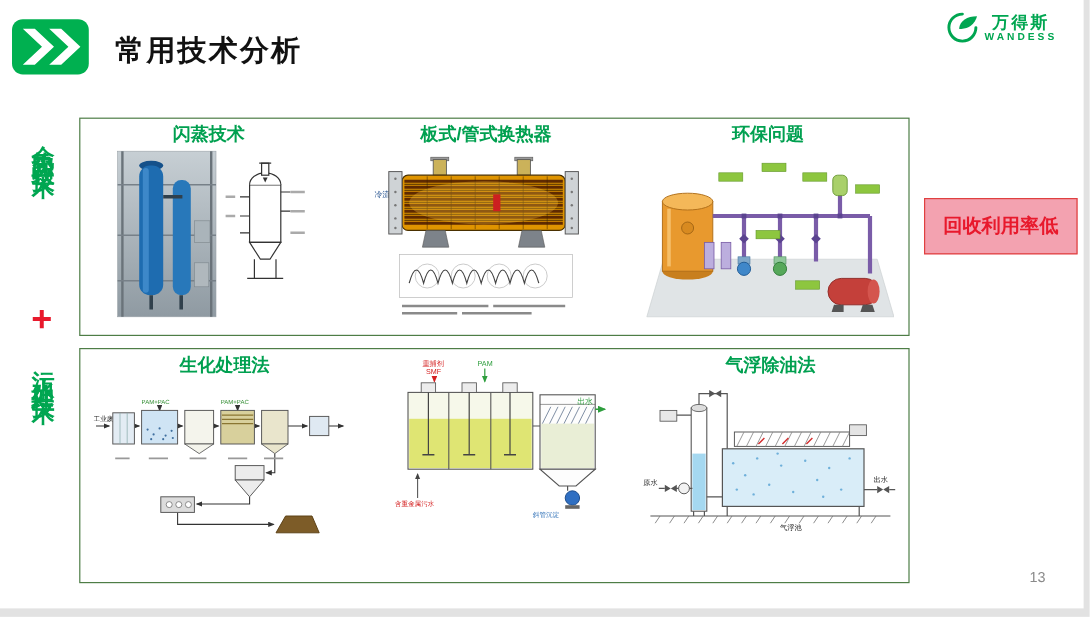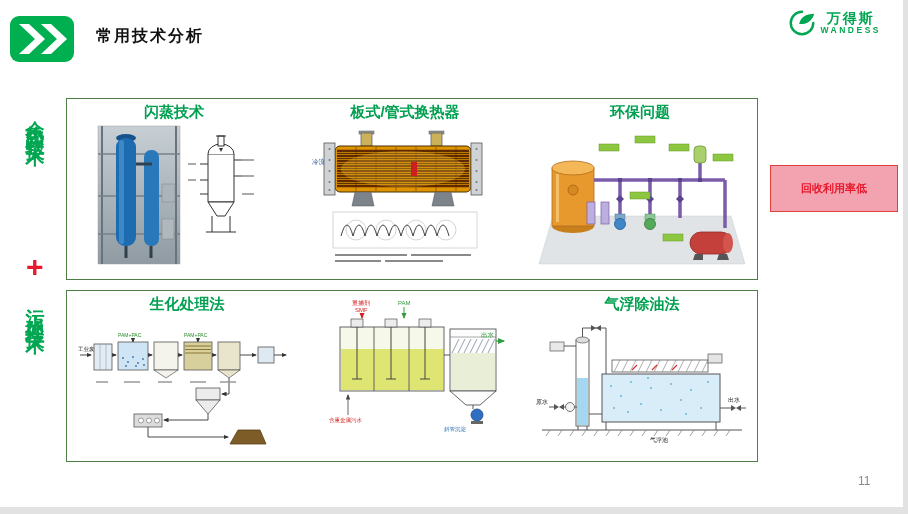--- a/index.html
+++ b/index.html
@@ -2,44 +2,44 @@
 <html><head>
 <meta charset="utf-8">
 <style>
   * { margin:0; padding:0; box-sizing:border-box; }
   body { font-family:"Liberation Sans",sans-serif; background:#e9e9e9; }
   .stage { position:relative; width:908px; height:514px; background:#e2e2e2; overflow:hidden; }
   .slide { position:absolute; left:0; top:0; width:903px; height:507px; background:#ffffff; }
 
   .chevron-btn { position:absolute; left:10px; top:16px; width:64px; height:46px;
                  background:#00b050; border-radius:9px; display:flex; align-items:center; justify-content:center; }
-  .slide-title { position:absolute; left:96px; top:26px; font-size:16px; font-weight:bold; color:#111; letter-spacing:2px; }
+  .slide-title { position:absolute; left:96px; top:26px; font-size:24px; font-weight:bold; color:#111; letter-spacing:2px; }
 
   .logo { position:absolute; right:22px; top:8px; display:flex; align-items:center; gap:4px; }
   .logo-text { display:flex; flex-direction:column; line-height:1.1; align-items:center; }
   .logo-cn { color:#00a651; font-weight:bold; font-size:14px; letter-spacing:2px; }
   .logo-en { color:#00a651; font-size:8.5px; letter-spacing:2.5px; font-weight:bold; }
 
   .v-label { position:absolute; writing-mode:vertical-rl; text-orientation:upright;
              color:#00a651; font-weight:bold; font-size:19px; letter-spacing:5px; }
   #v-heat { left:22px; top:106px; }
   #v-water { left:22px; top:294px; }
   .plus { position:absolute; left:26px; top:250px; color:#e8192c; font-size:30px; font-weight:bold; }
 
   .tech-box { position:absolute; left:66px; width:692px; border:1.3px solid #4e7d46; background:#fff; }
   #heat-box { top:98px; height:182px; }
-  #water-box { top:290px; height:172px;padding-left:20px; }
+  #water-box { top:290px; height:196px;padding-left:20px; }
 
   .panel { position:absolute; top:4px; text-align:center; }
   .d-title { font-size:15px; font-weight:bold; color:#00a050; margin-bottom:2px; white-space:nowrap; }
   .panel svg { display:block; margin:0 auto; }
   svg text { font-family:"Liberation Sans",sans-serif; }
 
   .callout { position:absolute; left:770px; width:128px; background:#f3a2b0; border:1.5px solid #e04040;
-             color:#e8192c; font-weight:bold; font-size:11px; display:flex; flex-direction:column;
+             color:#e8192c; font-weight:bold; font-size:16px; display:flex; flex-direction:column;
              align-items:center; justify-content:center; text-align:center; }
   #callout-heat { top:165px; height:47px; }
   #callout-water { top:329px; height:108px; justify-content:space-evenly; }
 
   .page-num { position:absolute; left:858px; top:474px; color:#8a8a8a; font-size:12px; }
 </style>
 </head>
 <body>
 
 <div class="stage">
@@ -379,15 +379,15 @@
           <polygon points="205,89 205,95 200,92" fill="#555"></polygon>
           <text x="114" y="126" font-size="6" fill="#222">气浮池</text>
         </svg>
       </div>
     </div>
 
     <div class="callout" id="callout-heat">
       <div class="callout-line">回收利用率低</div>
     </div>
 
-    <div class="page-num">11</div>
+    <div class="page-num">13</div>
   </div>
 </div>
 
 </body></html>

